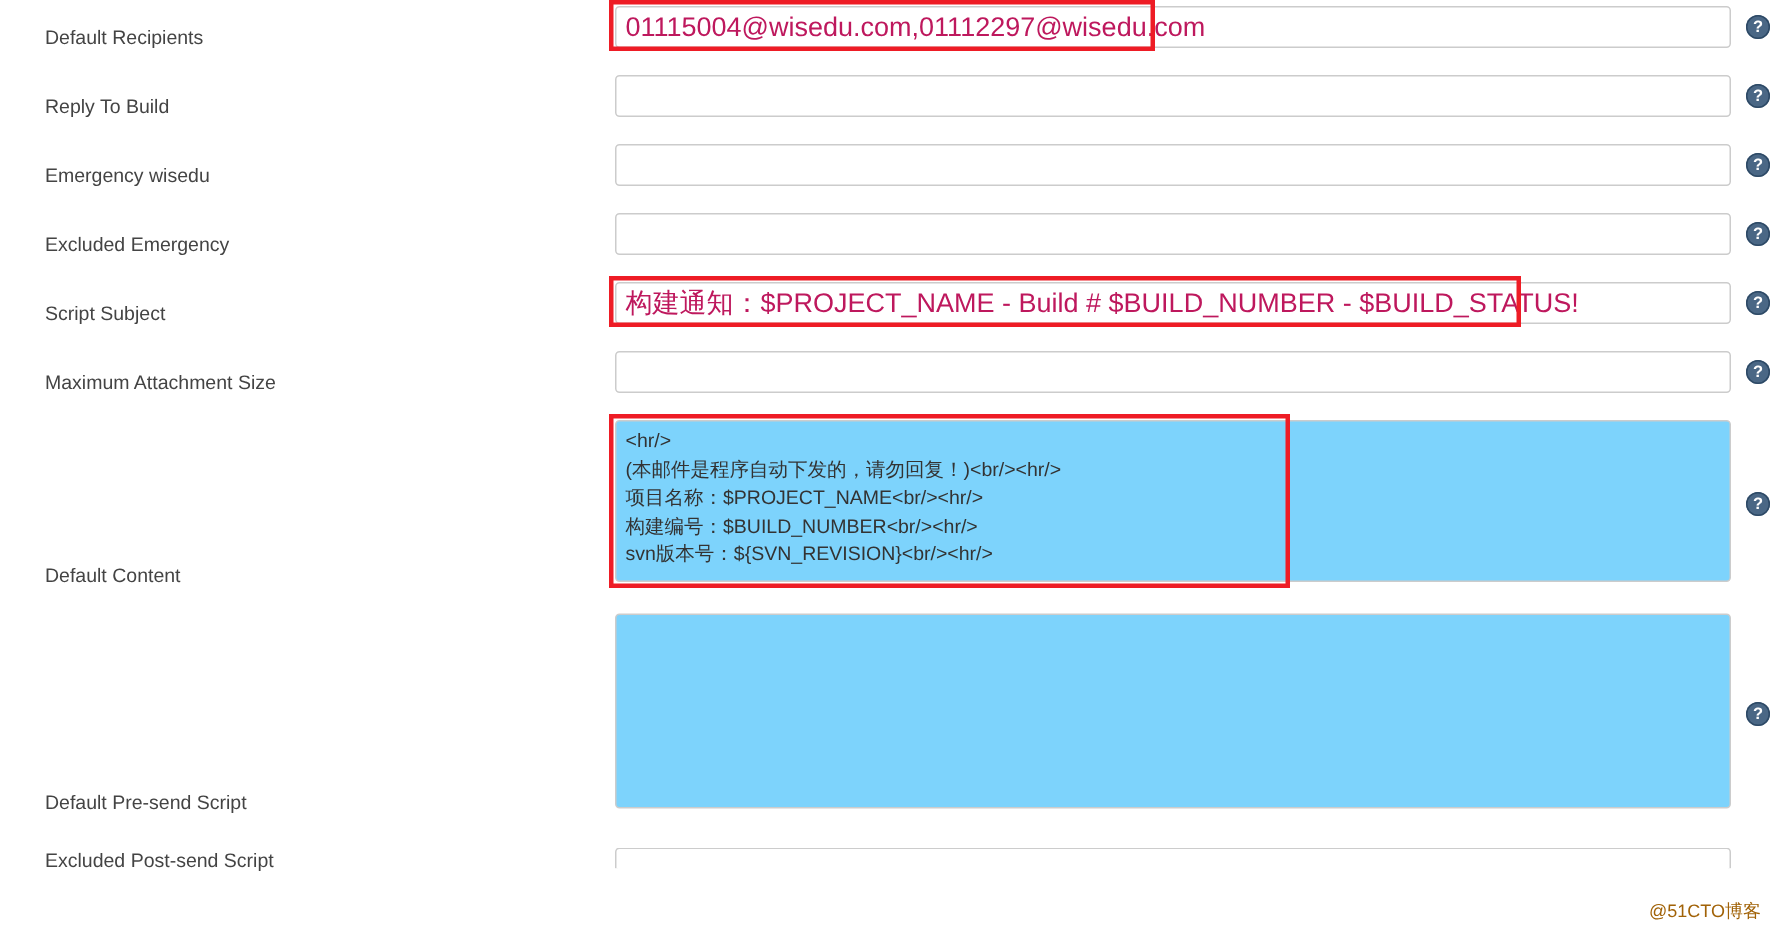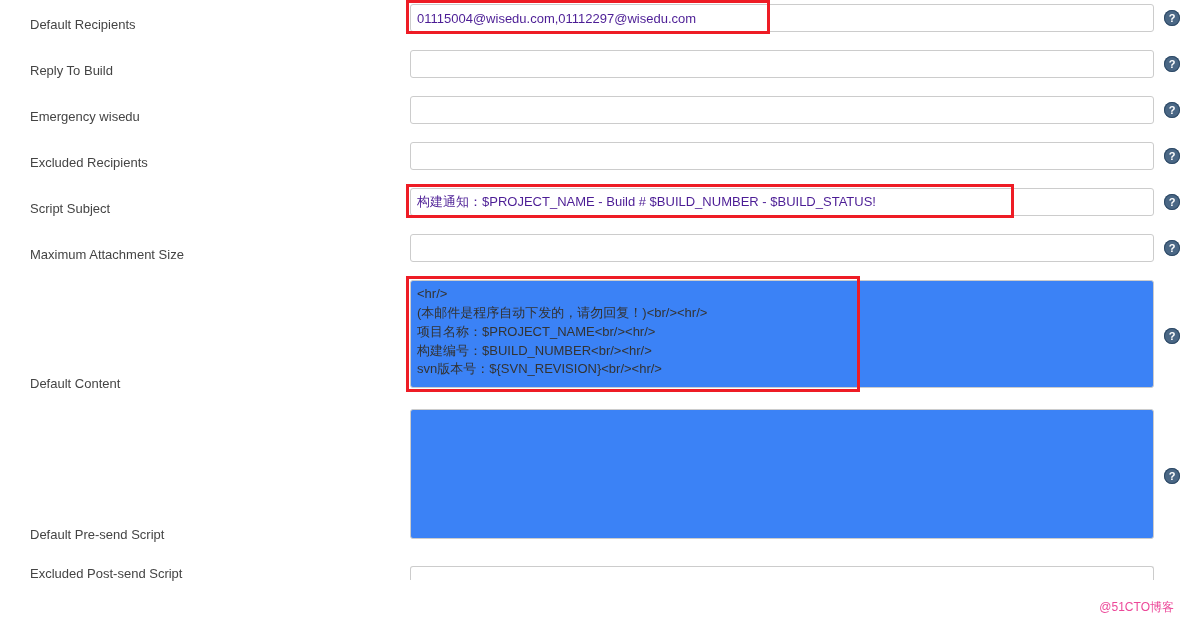--- a/index.html
+++ b/index.html
@@ -28,35 +28,35 @@
   .input-cell {
     flex: 1;
     position: relative;
     padding-right: 30px;
   }
   .txt {
     width: 100%;
     height: 28px;
     padding: 4px 6px;
     font-family: inherit;
-    font-size: 13px;
-    color: #4c1d95;
+    font-size: 18px;
+    color: #be185d;
     border: 1px solid #ccc;
     border-radius: 3px;
     background: #fff;
   }
   .txtarea {
     width: 100%;
     padding: 4px 6px;
     font-family: inherit;
     font-size: 13px;
     color: #333;
     border: 1px solid #ccc;
     border-radius: 3px;
-    background: #3b82f6;
+    background: #7dd3fc;
     resize: none;
     overflow-y: scroll;
     line-height: 1.45;
   }
   .txtarea.content { height: 108px; white-space: pre; }
   .txtarea.presend { height: 130px; }
   .help-icon {
     position: absolute;
     right: 4px;
     top: 50%;
@@ -76,21 +76,21 @@
     position: absolute;
     border: 3px solid #ee1c25;
     pointer-events: none;
   }
   .hl-recipients { left: -4px; top: -4px; width: 364px; height: 34px; }
   .hl-subject    { left: -4px; top: -4px; width: 608px; height: 34px; }
   .hl-content    { left: -4px; top: -4px; width: 454px; height: 116px; }
   .watermark {
     position: fixed;
     right: 10px; bottom: 6px;
-    color: #ec4899;
+    color: #a16207;
     font-size: 12px;
   }
 </style>
 </head>
 <body>
 
 <div class="form-wrap">
 
   <div class="row">
     <div class="label-cell">Default Recipients</div>
@@ -111,21 +111,21 @@
 
   <div class="row">
     <div class="label-cell">Emergency wisedu</div>
     <div class="input-cell">
       <input class="txt" type="text" style="">
       <div class="help-icon">?</div>
     </div>
   </div>
 
   <div class="row">
-    <div class="label-cell">Excluded Recipients</div>
+    <div class="label-cell">Excluded Emergency</div>
     <div class="input-cell">
       <input class="txt" type="text" style="">
       <div class="help-icon">?</div>
     </div>
   </div>
 
   <div class="row">
     <div class="label-cell">Script Subject</div>
     <div class="input-cell">
       <input class="txt" type="text" value="构建通知：$PROJECT_NAME - Build # $BUILD_NUMBER - $BUILD_STATUS!" style="">

